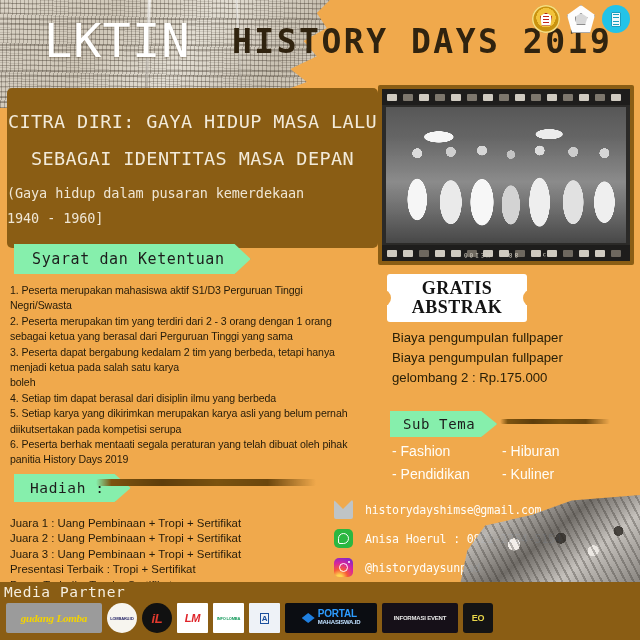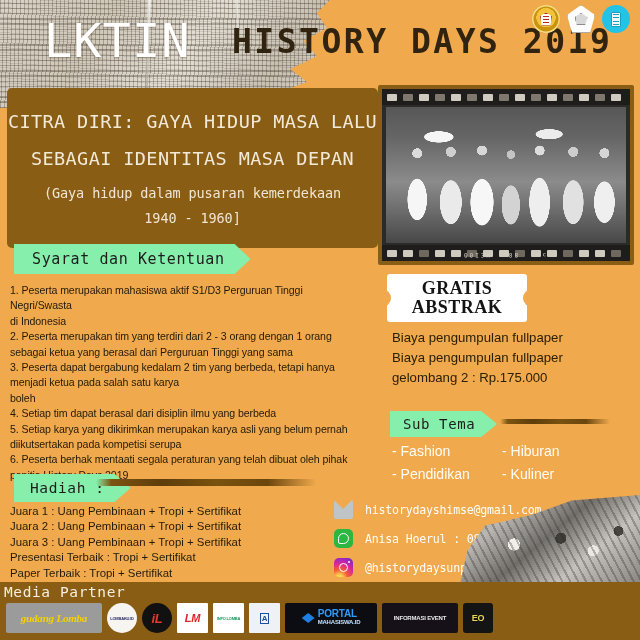--- a/index.html
+++ b/index.html
@@ -112,21 +112,21 @@
   }
   .brown-card .t1, .brown-card .t2 {
     font-family: "DejaVu Sans Mono", monospace;
     color: #f2ead9; font-size: 18.5px; letter-spacing: .4px;
     text-align: center; white-space: nowrap;
   }
   .brown-card .t1 { margin-top: 23px; }
   .brown-card .t2 { margin-top: 16px; }
   .brown-card .sub1, .brown-card .sub2 {
     font-family: "DejaVu Sans Mono", monospace;
-    color: #efe6d4; font-size: 13.5px; text-align:center; letter-spacing: -.1px;
+    color: #efe6d4; font-size: 13.5px; text-align:left; letter-spacing: -.1px;
   }
   .brown-card .sub1 { margin-top: 16px; }
   .brown-card .sub2 { margin-top: 9px; }
 
   
   .badge {
     position: absolute; height: 30px; background: #86efac;
     display:flex; align-items:center;
     padding: 0 26px 0 18px;
     clip-path: polygon(0 0, calc(100% - 16px) 0, 100% 50%, calc(100% - 16px) 100%, 0 100%);
@@ -152,21 +152,21 @@
   
   .req {
     position:absolute; left: 10px; top: 283px; width: 360px;
     font-size: 10.6px; line-height: 15.4px; color: #231a09;
     letter-spacing: -.1px;
   }
   .req div { white-space: nowrap; }
 
   
   .prizes {
-    position:absolute; left: 10px; top: 504px; width: 330px;
+    position:absolute; left: 10px; top: 516px; width: 330px;
     font-size: 11.4px; line-height: 15.4px; color: #241b0a;
   }
 
   
   .film-frame {
     position:absolute; left: 378px; top: 85px; width: 256px; height: 180px;
     background:#8a5d14; padding: 4px; border-radius: 2px;
   }
   .film-inner{
     position:relative;width:100%;height:100%;background:#2b2a28;overflow:hidden;
@@ -399,21 +399,20 @@
           <span></span>
       </div>
       <div class="film-edge-text">00I3H &nbsp; 88 &nbsp; cc</div>
     </div>
   </div>
 
   <div class="badge" id="badge-syarat">Syarat dan Ketentuan</div>
   <div class="req">
     <div>1. Peserta merupakan mahasiswa aktif S1/D3 Perguruan Tinggi</div>
     <div>Negri/Swasta</div>
-    <div>di Indonesia</div>
     <div>2. Peserta merupakan tim yang terdiri dari 2 - 3 orang dengan 1 orang</div>
     <div>sebagai ketua yang berasal dari Perguruan Tinggi yang sama</div>
     <div>3. Peserta dapat bergabung kedalam 2 tim yang berbeda, tetapi hanya</div>
     <div>menjadi ketua pada salah satu karya</div>
     <div>boleh</div>
     <div>4. Setiap tim dapat berasal dari disiplin ilmu yang berbeda</div>
     <div>5. Setiap karya yang dikirimkan merupakan karya asli yang belum pernah</div>
     <div>diikutsertakan pada kompetisi serupa</div>
     <div>6. Peserta berhak mentaati segala peraturan yang telah dibuat oleh pihak</div>
     <div>panitia History Days 2019</div>

